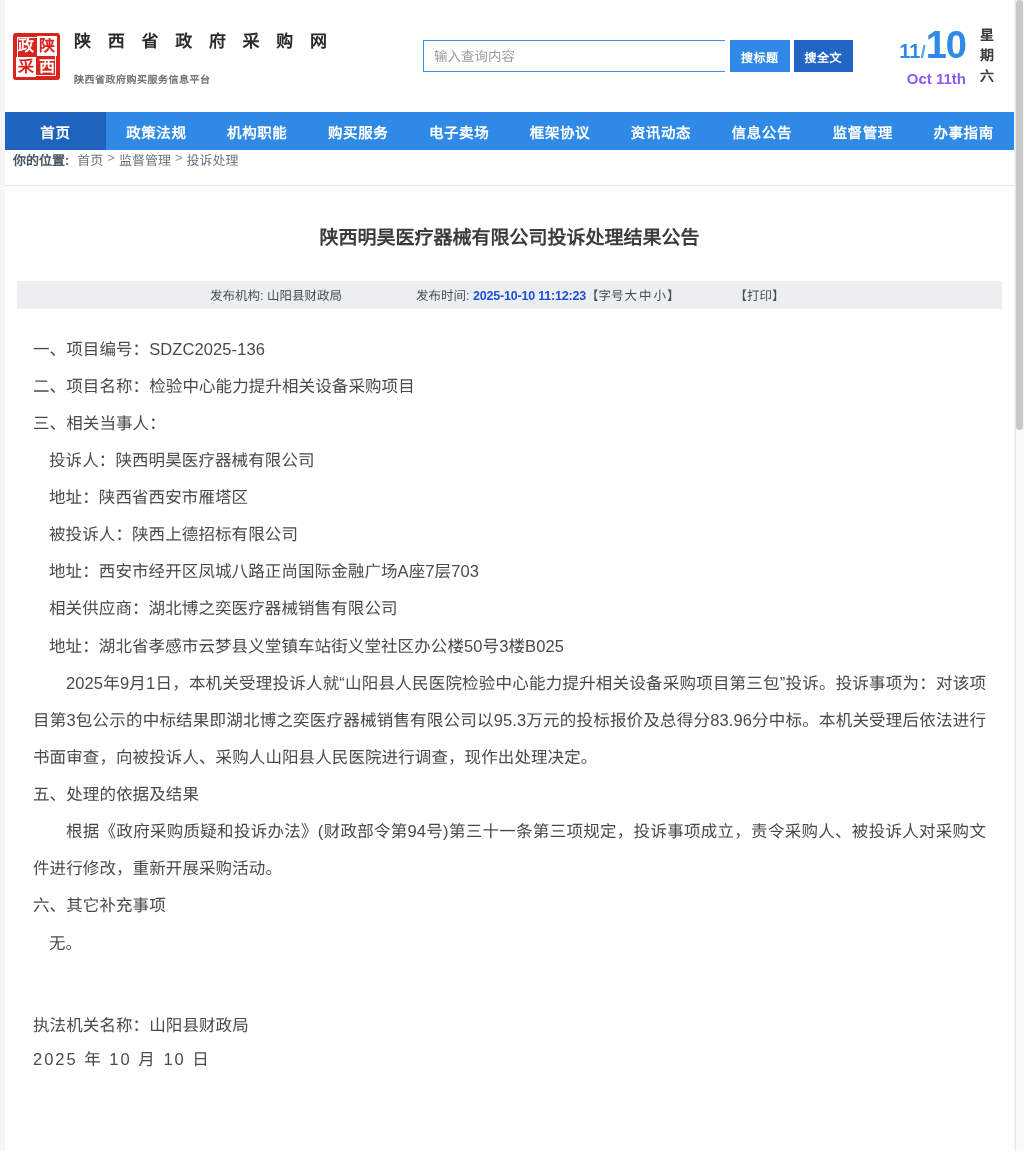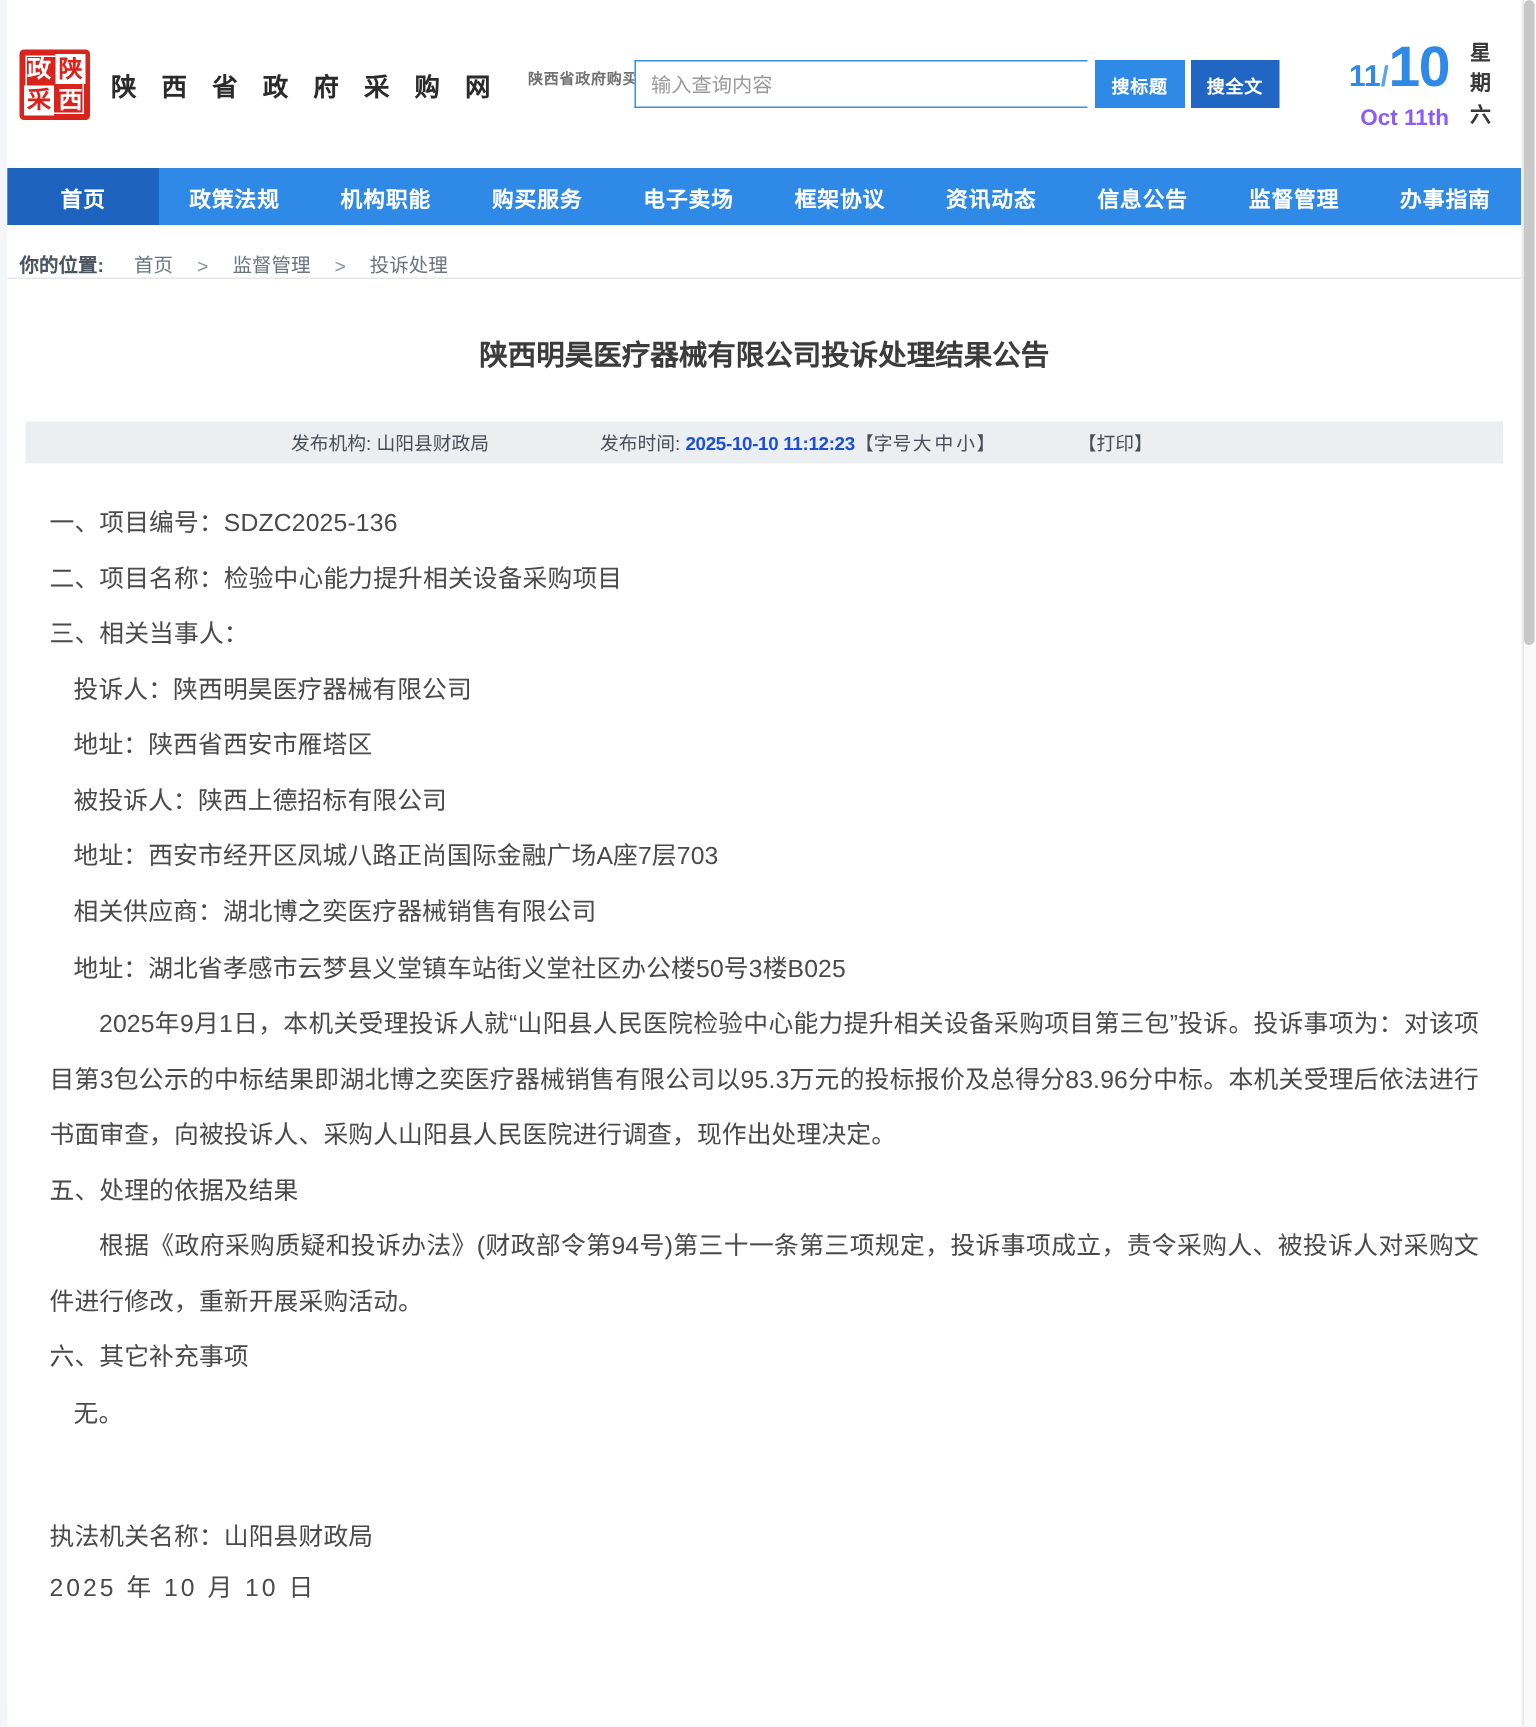--- a/index.html
+++ b/index.html
@@ -82,21 +82,21 @@
     display: flex;
     align-items: center;
     justify-content: center;
     font-size: 16px;
     font-weight: 700;
     line-height: 1;
     color: #ffffff;
     font-family: "DejaVu Sans", "Liberation Sans", sans-serif;
   }
   .seal span.inv { color: #d8241d; background: #ffffff; }
-  .brand-text { display: flex; flex-direction: row; gap: 19px; }
+  .brand-text { display: flex; flex-direction: column; gap: 19px; }
   .brand-title {
     font-size: 17px;
     font-weight: 700;
     color: #2b2b2b;
     letter-spacing: 6px;
     white-space: nowrap;
   }
   .brand-sub {
     font-size: 10px;
     font-weight: 700;
@@ -189,26 +189,26 @@
     font-weight: 700;
     letter-spacing: 0.6px;
     cursor: pointer;
     white-space: nowrap;
   }
   .nav-item.active { background: #1e63bd; }
   
   .crumb {
     height: 35px;
     display: flex;
-    align-items: flex-end;
+    align-items: flex-start;
     padding-left: 8px;
     font-size: 13px;
     color: #6b7480;
     background: #fff;
-    gap: 16px;
+    gap: 4px;
   }
   .crumb-label { color: #4a5560; font-weight: 700; margin-right: 4px; }
   .crumb a { color: #6b7480; text-decoration: none; }
   .crumb .sep { color: #8a929c; }
   
   .panel {
     background: #ffffff;
     border-top: 1px solid #e6e6e6;
     padding: 0 12px 60px 12px;
     min-height: 950px;
@@ -221,21 +221,21 @@
     padding: 38px 40px 28px 40px;
     line-height: 1.5;
   }
   .meta-bar {
     background: #eceff1;
     height: 28px;
     display: flex;
     align-items: center;
     font-size: 12.5px;
     color: #474f58;
-    padding: 0 20px;
+    padding: 0 36px;
     margin: 0 0 0 0;
   }
   .meta-org { margin-left: 157px; white-space: nowrap; }
   .meta-time { margin-left: 74px; white-space: nowrap; }
   .meta-time .t-val { color: #1d4ed8; font-weight: 700; letter-spacing: -0.2px; }
   .meta-font { white-space: nowrap; }
   .meta-font .fs { cursor: pointer; margin: 0 1px; }
   .meta-print { margin-left: 55px; white-space: nowrap; cursor: pointer; }
   
   .body {

